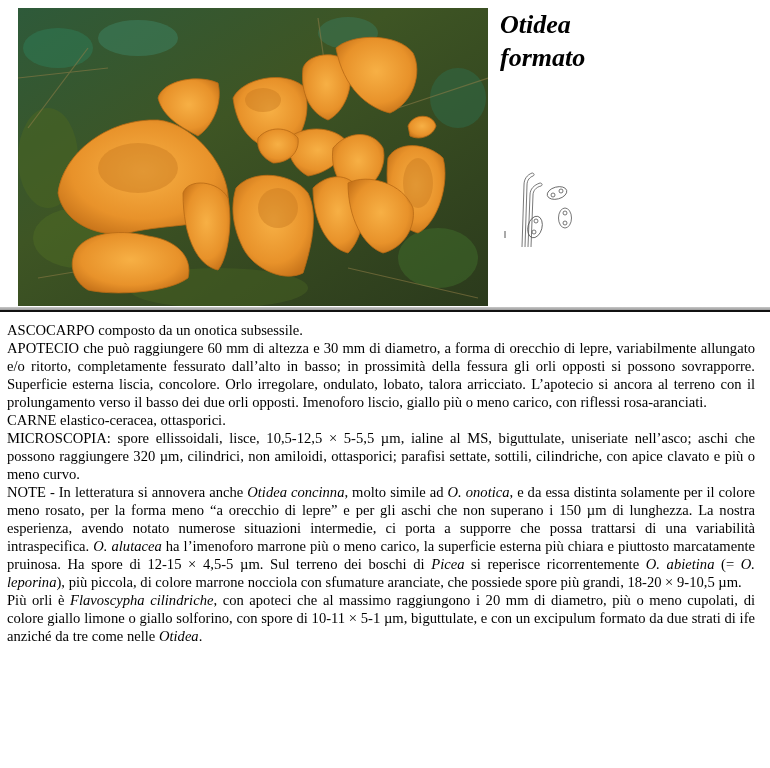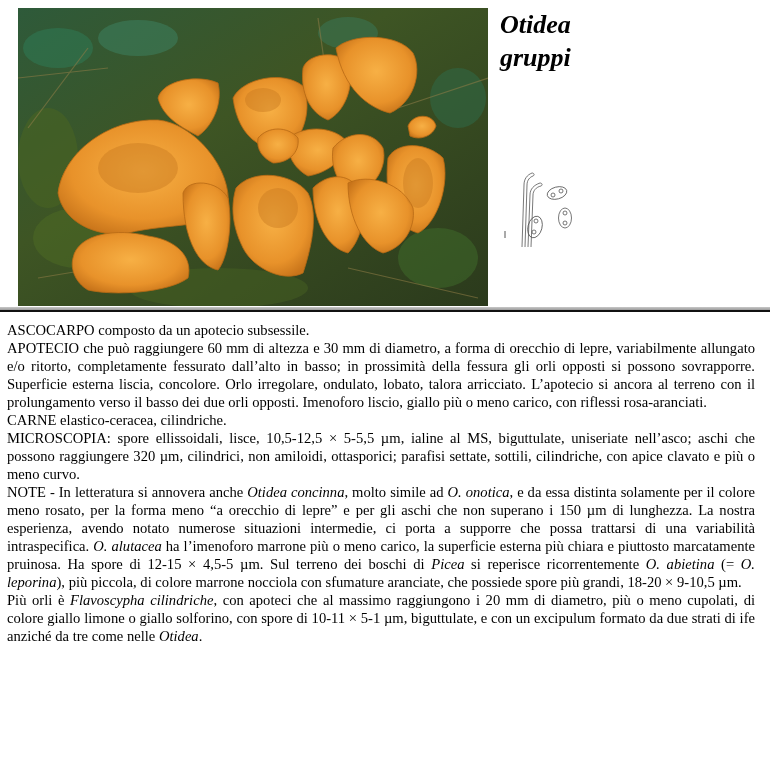--- a/index.html
+++ b/index.html
@@ -76,21 +76,21 @@
       <ellipse cx="120" cy="160" rx="40" ry="25"></ellipse>
       <ellipse cx="245" cy="92" rx="18" ry="12"></ellipse>
       <ellipse cx="400" cy="175" rx="15" ry="25"></ellipse>
       <ellipse cx="260" cy="200" rx="20" ry="20"></ellipse>
     </g>
   </svg>
 </div>
 
 <div class="title">
   <div>Otidea</div>
-  <div>gruppi</div>
+  <div>formato</div>
 </div>
 
 <div class="drawing">
   <svg width="90" height="85" viewBox="0 0 90 85" fill="none" stroke="#555" stroke-width="0.8">
     <path d="M22 82 L24 20 C24 14 27 10 32 8"></path>
     <path d="M25 82 L27 20 C27 15 30 12 33 11"></path>
     <path d="M32 8 C34 8 35 10 33 11"></path>
     <path d="M28 82 L30 30 C30 24 34 20 40 18"></path>
     <path d="M31 82 L33 30 C33 26 36 22 41 21"></path>
     <path d="M40 18 C42 18 43 20 41 21"></path>
@@ -106,19 +106,19 @@
       <circle cx="65" cy="58" r="2"></circle>
   </svg>
 </div>
 
 <div class="sep">
   <div class="light"></div>
   <div class="dark"></div>
 </div>
 
 <div class="text">
-  <p><b>ASCOCARPO</b><span> composto da un apotecio subsessile.</span></p>
+  <p><b>ASCOCARPO</b><span> composto da un onotica subsessile.</span></p>
   <p><b>APOTECIO</b><span> che può raggiungere 60 mm di altezza e 30 mm di diametro, a forma di orecchio di lepre, variabilmente allungato e/o ritorto, completamente fessurato dall’alto in basso; in prossimità della fessura gli orli opposti si possono sovrapporre. Superficie esterna liscia, concolore. Orlo irregolare, ondulato, lobato, talora arricciato. L’apotecio si ancora al terreno con il prolungamento verso il basso dei due orli opposti. Imenoforo liscio, giallo più o meno carico, con riflessi rosa-aranciati.</span></p>
-  <p><b>CARNE</b><span> elastico-ceracea, cilindriche.</span></p>
+  <p><b>CARNE</b><span> elastico-ceracea, ottasporici.</span></p>
   <p><b>MICROSCOPIA:</b><span> spore ellissoidali, lisce, 10,5-12,5 × 5-5,5 µm, ialine al MS, biguttulate, uniseriate nell’asco; aschi che possono raggiungere 320 µm, cilindrici, non amiloidi, ottasporici; parafisi settate, sottili, cilindriche, con apice clavato e più o meno curvo.</span></p>
   <p><b>NOTE</b><span> - In letteratura si annovera anche </span><i>Otidea concinna</i><span>, molto simile ad </span><i>O. onotica</i><span>, e da essa distinta solamente per il colore meno rosato, per la forma meno “a orecchio di lepre” e per gli aschi che non superano i 150 µm di lunghezza. La nostra esperienza, avendo notato numerose situazioni intermedie, ci porta a supporre che possa trattarsi di una variabilità intraspecifica. </span><i>O. alutacea</i><span> ha l’imenoforo marrone più o meno carico, la superficie esterna più chiara e piuttosto marcatamente pruinosa. Ha spore di 12-15 × 4,5-5 µm. Sul terreno dei boschi di </span><i>Picea</i><span> si reperisce ricorrentemente </span><i>O. abietina</i><span> (= </span><i>O. leporina</i><span>), più piccola, di colore marrone nocciola con sfumature aranciate, che possiede spore più grandi, 18-20 × 9-10,5 µm.</span></p>
   <p><span>Più orli è </span><i>Flavoscypha cilindriche</i><span>, con apoteci che al massimo raggiungono i 20 mm di diametro, più o meno cupolati, di colore giallo limone o giallo solforino, con spore di 10-11 × 5-1 µm, biguttulate, e con un excipulum formato da due strati di ife anziché da tre come nelle </span><i>Otidea</i><span>.</span></p>
 </div>
 
 </body></html>

